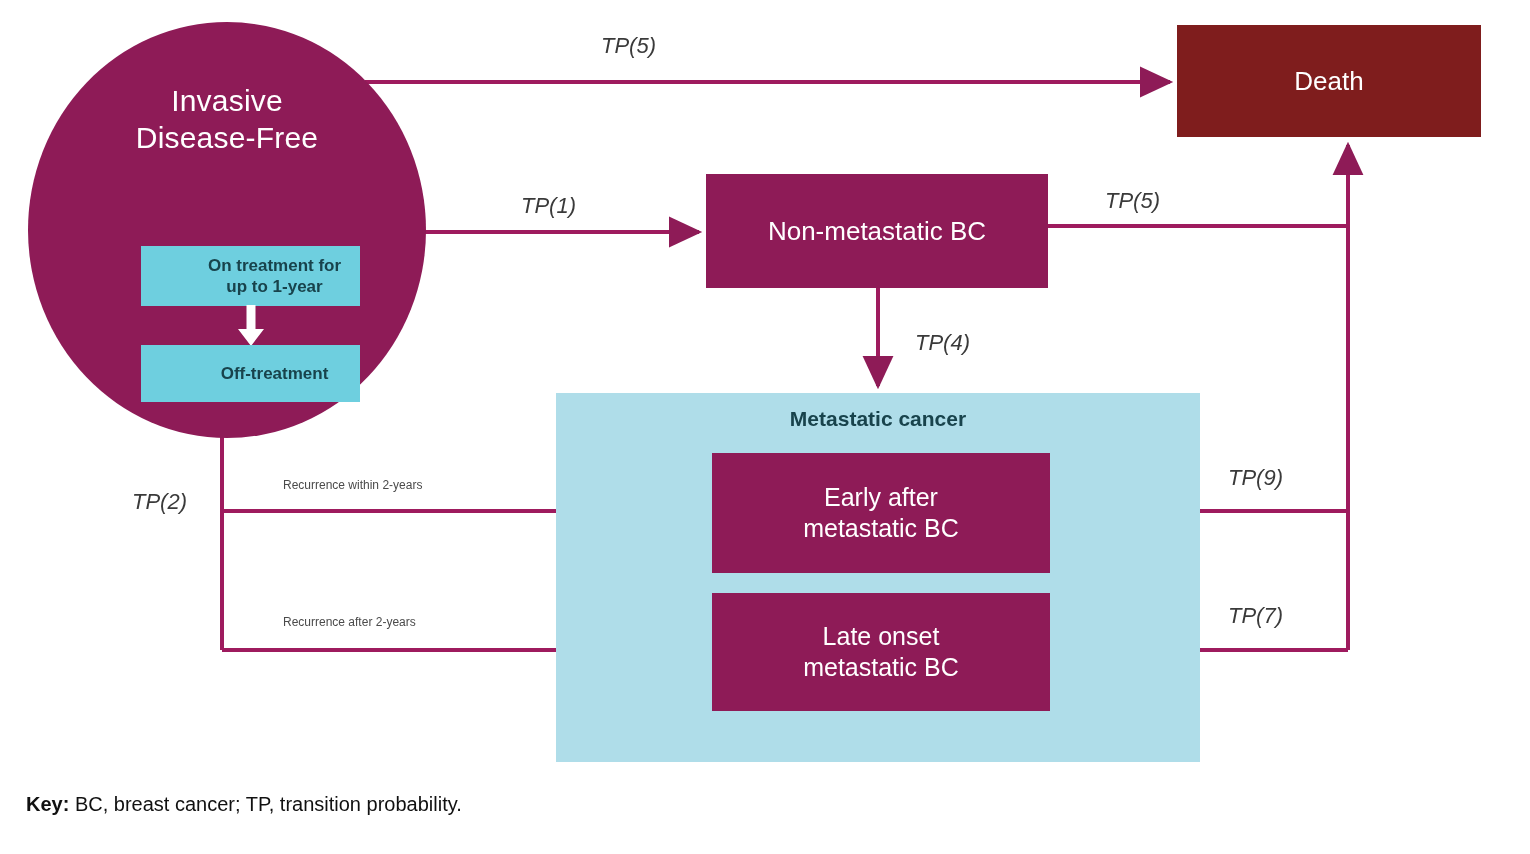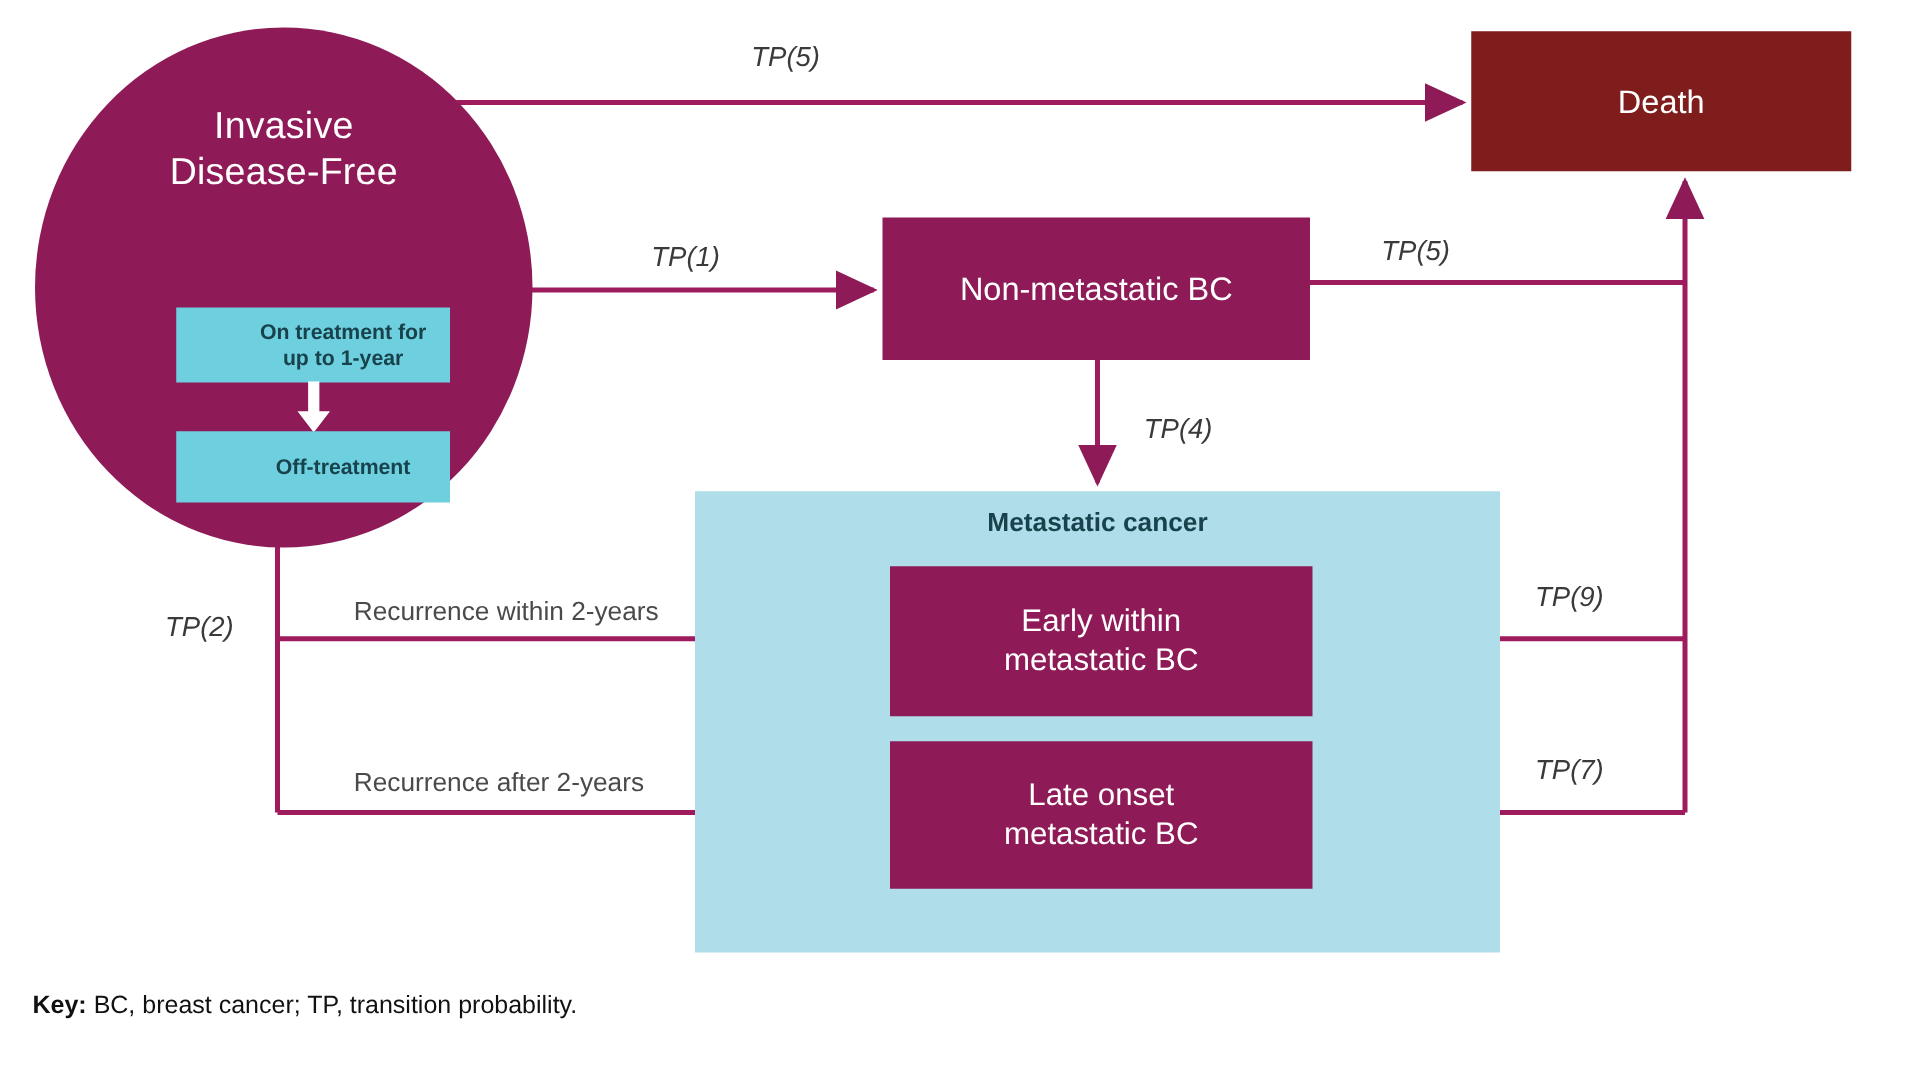--- a/index.html
+++ b/index.html
@@ -153,21 +153,21 @@
   .tp-label {
     position: absolute;
     color: #3A3A3A;
     font-size: 22px;
     font-style: italic;
     white-space: nowrap;
   }
   .edge-note {
     position: absolute;
     color: #4A4A4A;
-    font-size: 21px;
+    font-size: 12px;
     white-space: nowrap;
   }
   #tp1-label { left: 521px; top: 193px; }
   #tp2-label { left: 132px; top: 489px; }
   #tp3-label { left: 601px; top: 33px; }
   #tp4-label { left: 915px; top: 330px; }
   #tp5-label { left: 1105px; top: 188px; }
   #tp6-label { left: 1228px; top: 465px; }
   #tp7-label { left: 1228px; top: 603px; }
   #recur-within-label { left: 283px; top: 478px; }
@@ -243,21 +243,21 @@
   <div class="node" id="nonmet-box">
     <span>Non-metastatic BC</span>
   </div>
 
   <div id="metastatic-panel">
     <div id="metastatic-panel-title">Metastatic cancer</div>
   </div>
 
   <div class="node" id="early-box">
     <span>
-      <span>Early within</span><br>
+      <span>Early after</span><br>
       <span>metastatic BC</span>
     </span>
   </div>
 
   <div class="node" id="late-box">
     <span>
       <span>Late onset</span><br>
       <span>metastatic BC</span>
     </span>
   </div>

